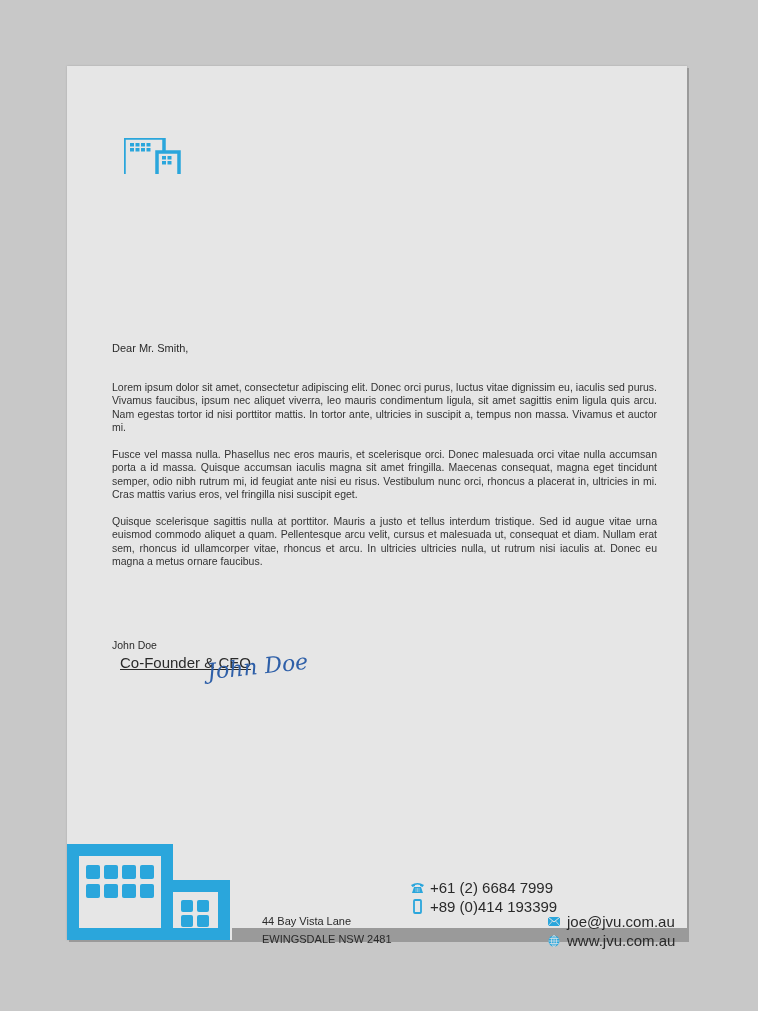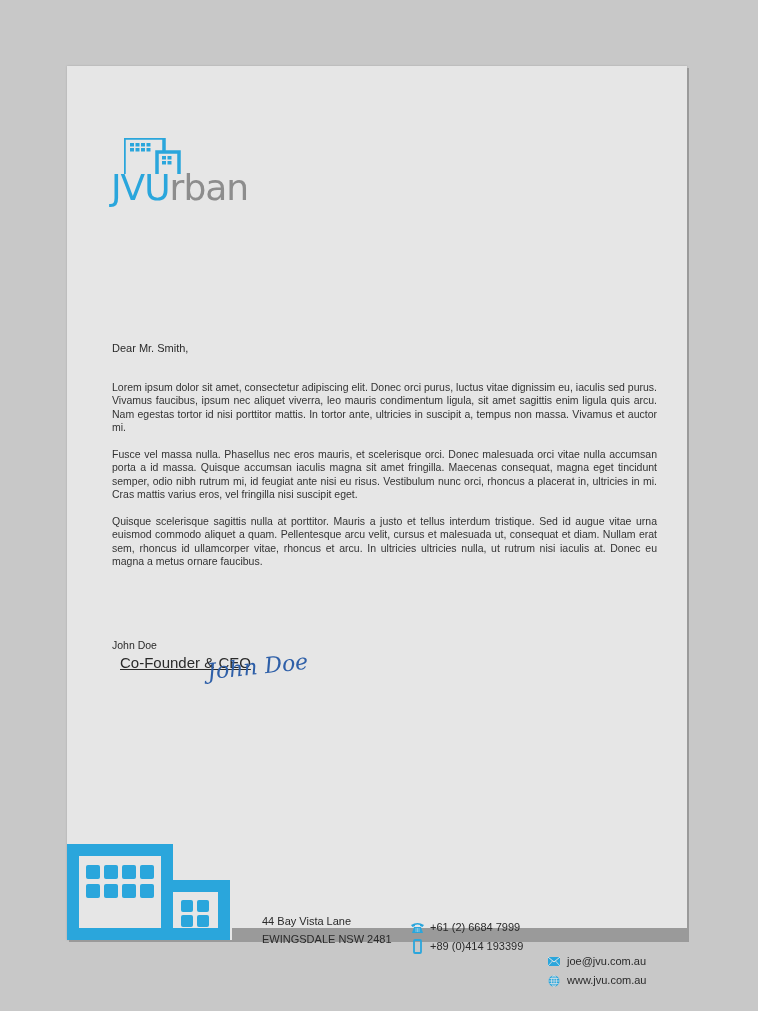--- a/index.html
+++ b/index.html
@@ -66,22 +66,22 @@
   .footer-bar-gray {
     position: absolute; left: 165px; top: 862px;
     width: 455px; height: 12px;
     background: #9a9a9a;
   }
   .addr {
     position: absolute; left: 195px; top: 846px;
     font-size: 11px; line-height: 18px; color: #2a2a2a;
   }
   .contact-col {
-    position: absolute; top: 852px;
-    font-size: 11px; line-height: 19px; color: #2a2a2a;
+    position: absolute; top: 812px;
+    font-size: 15px; line-height: 19px; color: #2a2a2a;
   }
   .contact-col .row { display: flex; align-items: center; white-space: nowrap; }
   .contact-col .ico { width: 14px; height: 14px; margin-right: 6px; display: inline-flex; align-items: center; justify-content: center; }
 </style>
 </head>
 <body>
 
 <div class="page">
 
   <div class="logo">
@@ -96,21 +96,20 @@
       <rect x="11.5" y="10" width="4" height="3.5" fill="#2aa6dc"></rect>
       <rect x="17" y="10" width="4" height="3.5" fill="#2aa6dc"></rect>
       <rect x="22.5" y="10" width="4" height="3.5" fill="#2aa6dc"></rect>
 
       <path d="M33 36 V14 H55 V36" fill="none" stroke="#2aa6dc" stroke-width="3.5"></path>
       <rect x="38" y="18" width="4" height="3.5" fill="#2aa6dc"></rect>
       <rect x="43.5" y="18" width="4" height="3.5" fill="#2aa6dc"></rect>
       <rect x="38" y="23" width="4" height="3.5" fill="#2aa6dc"></rect>
       <rect x="43.5" y="23" width="4" height="3.5" fill="#2aa6dc"></rect>
     </svg>
-    <div class="logo-text"><span class="jvu">JVU</span><span class="rban">rban</span></div>
   </div>
 
   <div class="salutation">Dear Mr. Smith,</div>
 
   <div class="body-text">
     <p>Lorem ipsum dolor sit amet, consectetur adipiscing elit. Donec orci purus, luctus vitae dignissim eu, iaculis sed purus. Vivamus faucibus, ipsum nec aliquet viverra, leo mauris condimentum ligula, sit amet sagittis enim ligula quis arcu. Nam egestas tortor id nisi porttitor mattis. In tortor ante, ultricies in suscipit a, tempus non massa. Vivamus et auctor mi.</p>
     <p>Fusce vel massa nulla. Phasellus nec eros mauris, et scelerisque orci. Donec malesuada orci vitae nulla accumsan porta a id massa. Quisque accumsan iaculis magna sit amet fringilla. Maecenas consequat, magna eget tincidunt semper, odio nibh rutrum mi, id feugiat ante nisi eu risus. Vestibulum nunc orci, rhoncus a placerat in, ultricies in mi. Cras mattis varius eros, vel fringilla nisi suscipit eget.</p>
     <p>Quisque scelerisque sagittis nulla at porttitor. Mauris a justo et tellus interdum tristique. Sed id augue vitae urna euismod commodo aliquet a quam. Pellentesque arcu velit, cursus et malesuada ut, consequat et diam. Nullam erat sem, rhoncus id ullamcorper vitae, rhoncus et arcu. In ultricies ultricies nulla, ut rutrum nisi iaculis at. Donec eu magna a metus ornare faucibus.</p>
   </div>
 

